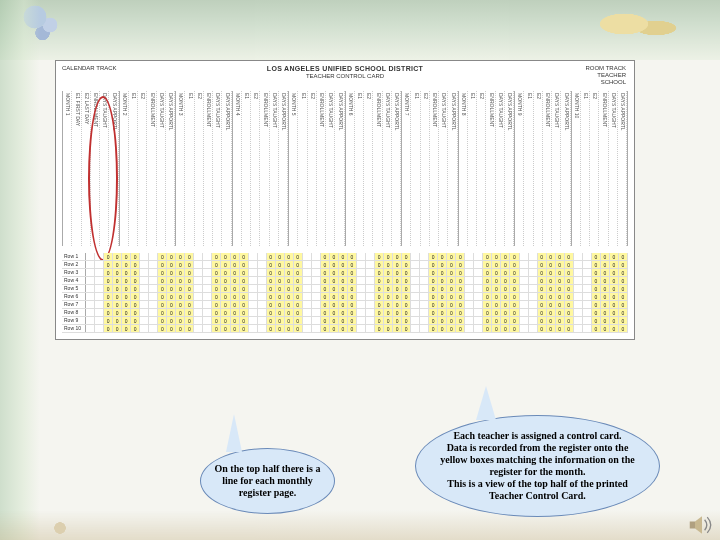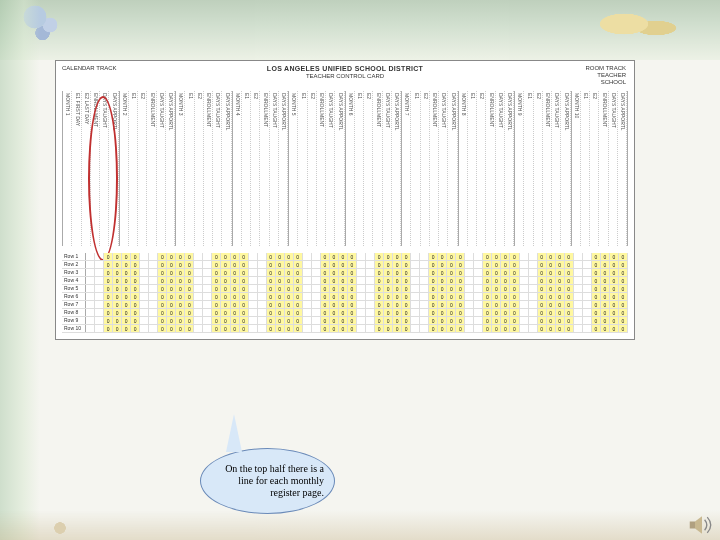--- a/index.html
+++ b/index.html
@@ -196,22 +196,22 @@
     position: absolute;
     left: 145px;
     top: 388px;
     width: 135px;
     background: #d8e8f8;
     border: 1px solid #6a8ab8;
     border-radius: 50% / 50%;
     padding: 14px 10px;
     font-size: 10px;
     font-family: 'Times New Roman', serif;
-    font-weight: normal;
-    text-align: right;
+    font-weight: bold;
+    text-align: center;
     line-height: 1.2;
     color: #000;
   }
   .callout-left::before {
     content: "";
     position: absolute;
     top: -35px;
     left: 25px;
     width: 0; height: 0;
     border-left: 8px solid transparent;
@@ -1014,20 +1014,23 @@
             <div class="cell hl">0</div>
           </div>
         </div>
       </div>
   </div>
 
   <div class="callout-left">
     <span>On the top half there is a line for each monthly register page.</span>
   </div>
 
+  <div class="callout-right">
+    <span id="callout-right-text">Each teacher is assigned a control card.<br>Data is recorded from the register onto the yellow boxes matching the information on the register for the month.<br>This is a view of the top half of the printed Teacher Control Card.</span>
+  </div>
 
 </div>
 
 <svg class="sound-icon" viewBox="0 0 32 24">
   <rect x="2" y="8" width="6" height="8" fill="#b0a080"></rect>
   <polygon points="8,8 16,2 16,22 8,16" fill="#c8b890"></polygon>
   <path d="M 19 6 Q 24 12 19 18" stroke="#888" stroke-width="1.5" fill="none"></path>
   <path d="M 22 3 Q 30 12 22 21" stroke="#888" stroke-width="1.5" fill="none"></path>
 </svg>
 

